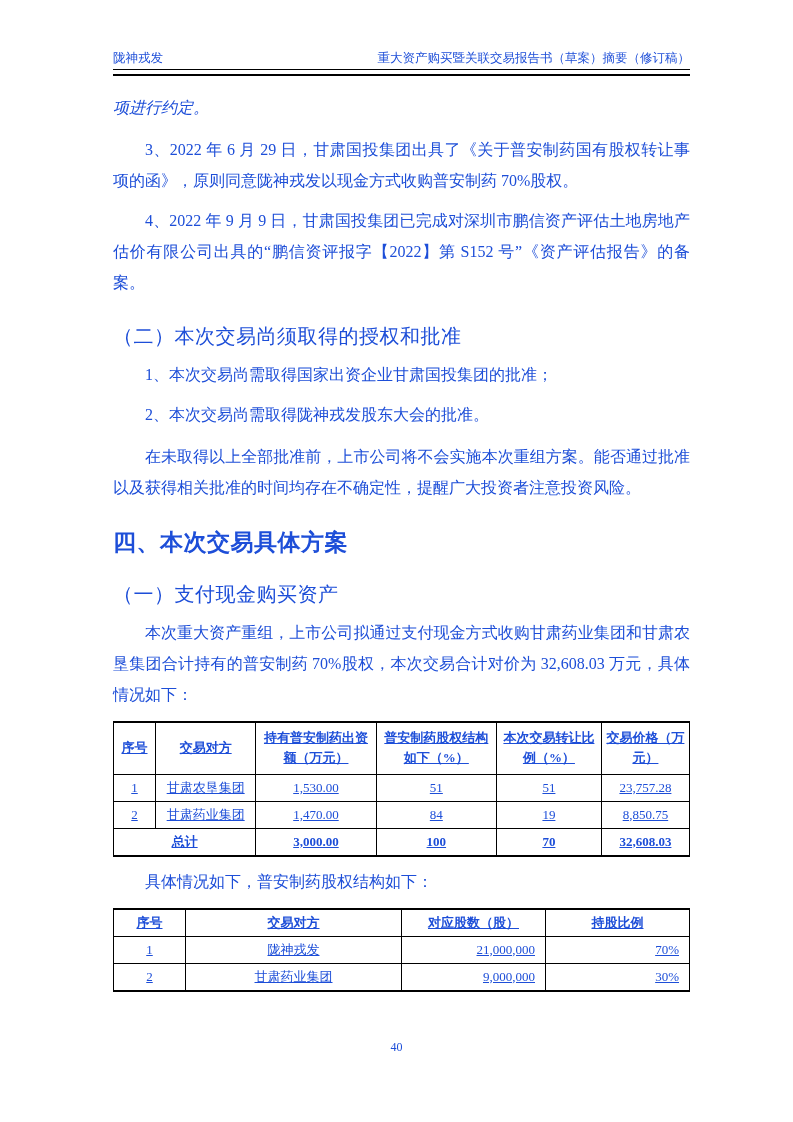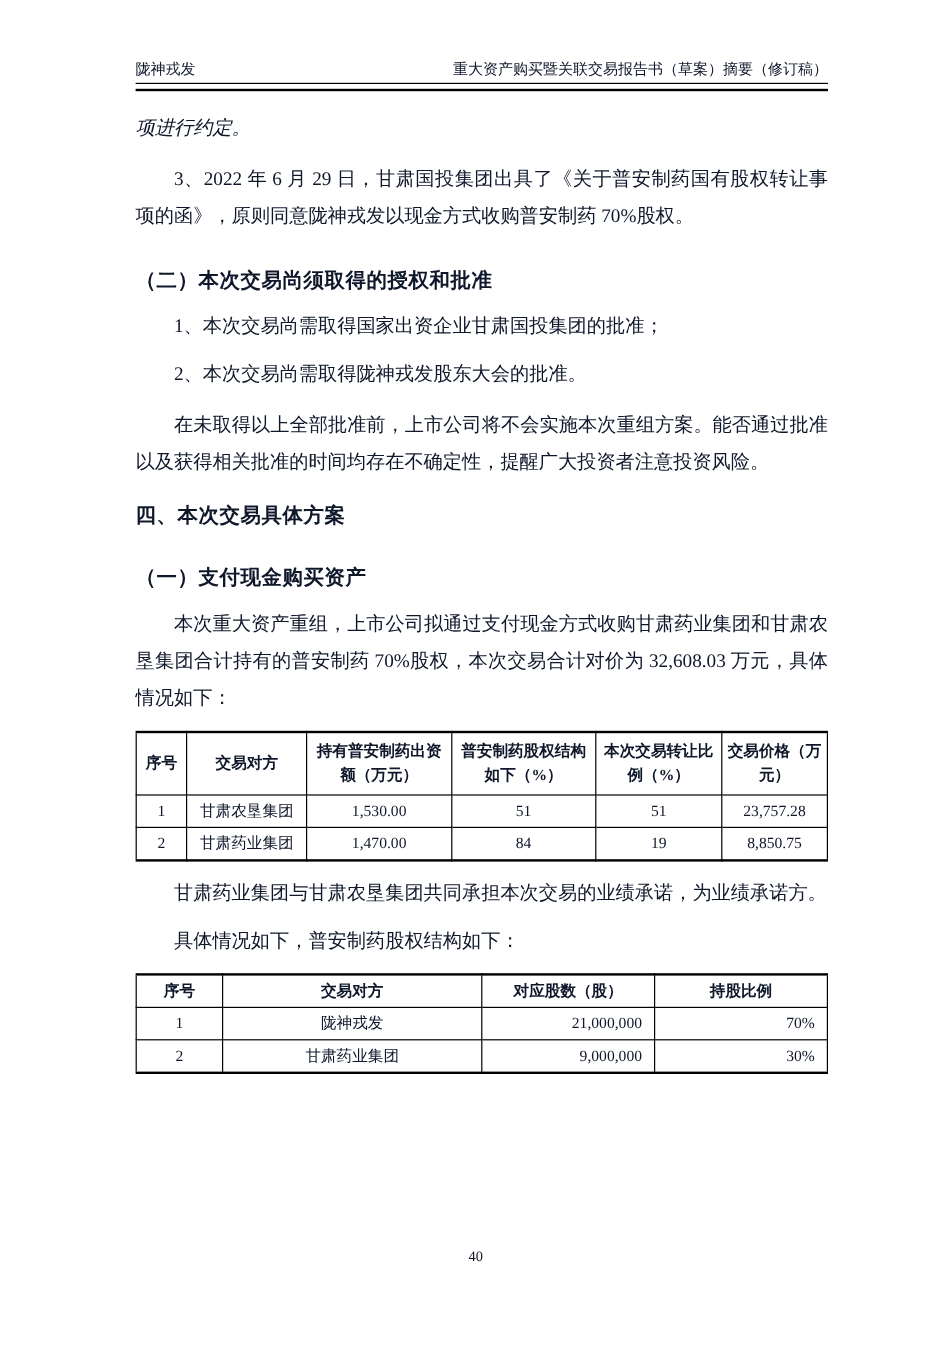--- a/index.html
+++ b/index.html
@@ -3,21 +3,21 @@
 <meta charset="utf-8">
 <style>
   * { margin: 0; padding: 0; box-sizing: border-box; }
   html, body { background: #ffffff; }
   .page {
     position: relative;
     width: 793px;
     height: 1122px;
     margin: 0 auto;
     background: #ffffff;
-    color: #0f172a;
+    color: #1d4ed8;
     font-family: "Liberation Serif", "DejaVu Serif", serif;
     padding: 50px 103px 0 113px;
     overflow: hidden;
   }
   
   .doc-header {
     display: flex;
     justify-content: space-between;
     align-items: flex-end;
     font-size: 12.5px;
@@ -37,44 +37,45 @@
     text-align: justify;
     text-indent: 2em;
     word-break: break-all;
   }
   .para.no-indent { text-indent: 0; font-style: italic; }
   .mt-cont   { margin-top: 16px; }
   .mt-para   { margin-top: 9px;  }
   .mt-list   { margin-top: 11px; }
   .heading2 {
     font-family: "Liberation Sans", "DejaVu Sans", sans-serif;
-    font-weight: bold;
-    font-size: 17px;
+    font-weight: normal;
+    font-size: 20px;
     line-height: 24px;
     margin-top: 26px;
     letter-spacing: 0.5px;
   }
   .heading1 {
     font-family: "Liberation Sans", "DejaVu Sans", sans-serif;
     font-weight: bold;
-    font-size: 17px;
+    font-size: 23px;
     line-height: 26px;
-    margin-top: 16px;
+    margin-top: 26px;
     letter-spacing: 0.5px;
   }
   .heading2.sub { margin-top: 27px; }
   
   table.doc-table {
     width: 100%;
     border-collapse: collapse;
     table-layout: fixed;
     font-size: 13px;
     margin-top: 11px;
     border-top: 2.5px solid #000;
     border-bottom: 2.5px solid #000;
+    text-decoration: underline;
   }
   table.doc-table th, table.doc-table td {
     border: 1px solid #000;
     text-align: center;
     vertical-align: middle;
     padding: 3px 4px;
     line-height: 20px;
     word-break: break-all;
     font-weight: normal;
   }
@@ -101,20 +102,21 @@
   <div class="doc-header">
     <span>陇神戎发</span>
     <span>重大资产购买暨关联交易报告书（草案）摘要（修订稿）</span>
   </div>
   <div class="doc-header-rule-thick"></div>
 
   <p class="para no-indent mt-cont">项进行约定。</p>
 
   <p class="para mt-list">3、2022 年 6 月 29 日，甘肃国投集团出具了《关于普安制药国有股权转让事项的函》，原则同意陇神戎发以现金方式收购普安制药 70%股权。</p>
 
+  <p class="para mt-para">4、2022 年 9 月 9 日，甘肃国投集团已完成对深圳市鹏信资产评估土地房地产估价有限公司出具的“鹏信资评报字【2022】第 S152 号”《资产评估报告》的备案。</p>
 
   <h3 class="heading2">（二）本次交易尚须取得的授权和批准</h3>
 
   <p class="para mt-list">1、本次交易尚需取得国家出资企业甘肃国投集团的批准；</p>
 
   <p class="para mt-para">2、本次交易尚需取得陇神戎发股东大会的批准。</p>
 
   <p class="para mt-list">在未取得以上全部批准前，上市公司将不会实施本次重组方案。能否通过批准以及获得相关批准的时间均存在不确定性，提醒广大投资者注意投资风险。</p>
 
   <h2 class="heading1">四、本次交易具体方案</h2>
@@ -150,24 +152,30 @@
       <td>23,757.28</td>
     </tr>
     <tr>
       <td>2</td>
       <td>甘肃药业集团</td>
       <td>1,470.00</td>
       <td>84</td>
       <td>19</td>
       <td>8,850.75</td>
     </tr>
+    <tr class="total-row">
+      <td colspan="2">总计</td>
+      <td>3,000.00</td>
+      <td>100</td>
+      <td>70</td>
+      <td>32,608.03</td>
+    </tr>
   </tbody>
     </table>
 
-  <p class="para mt-list">甘肃药业集团与甘肃农垦集团共同承担本次交易的业绩承诺，为业绩承诺方。</p>
 
   <p class="para mt-para">具体情况如下，普安制药股权结构如下：</p>
 
   <table class="doc-table">
     <colgroup>
       <col style="width:12.5%">
       <col style="width:37.5%">
       <col style="width:25%">
       <col style="width:25%">
     </colgroup>

